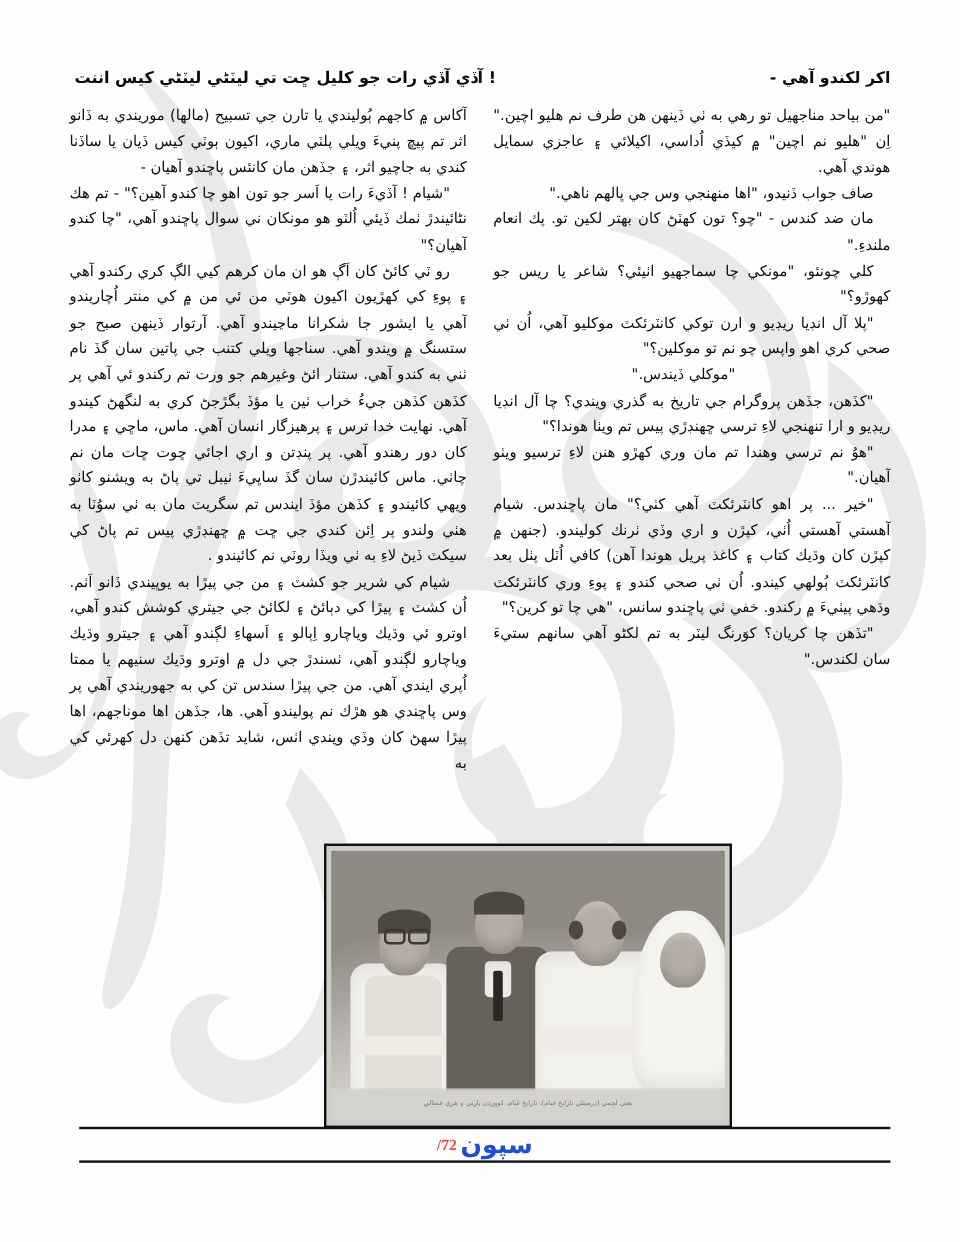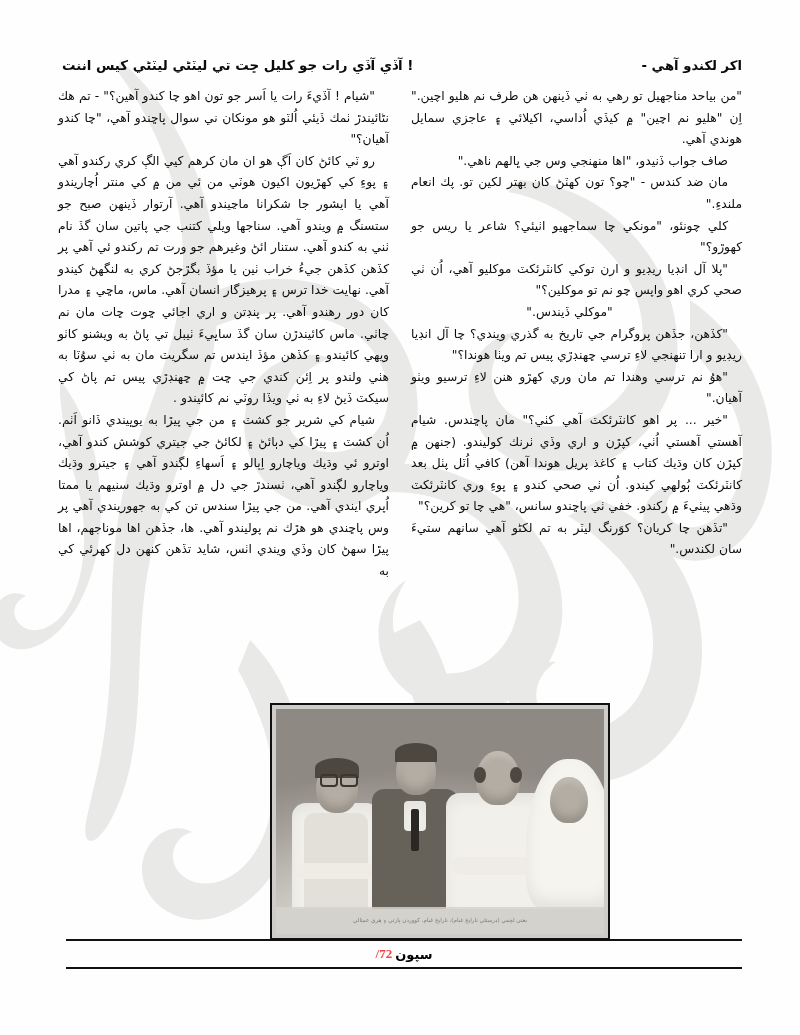--- a/index.html
+++ b/index.html
@@ -133,21 +133,21 @@
     z-index:6;
   }
   .rule{background:#111;height:2px;width:100%;}
   .rule.thin{height:1.6px;}
   #footer-mid{
     display:flex;justify-content:center;align-items:center;
     height:26px;
     direction:rtl;
   }
   #footer-text{
-    font-weight:bold;font-size:13px;color:#000000;letter-spacing:.3px;
+    font-weight:bold;font-size:21px;color:#1d4ed8;letter-spacing:.3px;
   }
   #footer-page{
     font-weight:bold;font-size:13px;color:#ef4444;
     font-family:"Liberation Serif",serif;
     margin-right:3px;
   }
 </style>
 </head>
 <body>
 
@@ -196,20 +196,21 @@
   </svg>
 
   <div id="heading-row">
     <div class="heading-text" id="heading-right">! آڏي آڏي رات جو كليل ڇت تي ليٽڻي ليٽڻي كيس اننت</div>
     <div class="heading-text" id="heading-left">اكر لكندو آهي -</div>
   </div>
 
   <div id="cols">
 
     <div class="col" id="col-right">
+      <p>آكاس ۾ كاجهم ٻُوليندي يا تارن جي تسبيح (مالها) موريندي به ڏانو اثر تم پيڇ پنيءَ ويلي پلٽي ماري، اكيون ٻوٽي كيس ڏيان يا ساڏنا كندي به جاچيو اثر، ۽ جڏهن مان كانئس پاڇندو آهيان -</p>
       <p class="ind">"شيام ! آڏيءَ رات يا اَسر جو تون اهو چا كندو آهين؟" - تم هك نڻائيندڙ ٺمك ڏيئي اُلٽو هو مونكان ني سوال پاڇندو آهي، "چا كندو آهيان؟"</p>
       <p class="ind">رو ٽي كائڻ كان اَڳ هو ان مان كرهم كيي الڳ كري ركندو آهي ۽ پوءِ كي كهڙيون اكيون هوٽي من ئي من ۾ كي منتر اُچاريندو آهي يا ايشور جا شكرانا ماڃيندو آهي. آرتوار ڏينهن صبح جو ستسنگ ۾ ويندو آهي. سناجها ويلي كتنب جي پاتين سان گڏ نام ٺني به كندو آهي. ستنار ائڻ وغيرهم جو ورت تم ركندو ئي آهي پر كڏهن كڏهن جيءُ خراب ٺين يا مؤڏ بگڙجڻ كري به لنگهڻ كيندو آهي. نهايت خدا ترس ۽ پرهيزگار انسان آهي. ماس، ماڇي ۽ مدرا كان دور رهندو آهي. پر پنڊتن و اري اجائي ڇوت ڇات مان نم چاٺي. ماس كائيندڙن سان گڏ ساڀيءَ ٺيبل تي پاڻ به ويشنو كاٺو ويهي كائيندو ۽ كڏهن مؤڏ ايندس تم سگريٽ مان به ٺي سوُٽا به هٺي ولندو پر اِئن كندي جي ڇت ۾ ڇهنڊڙي پيس تم پاڻ كي سيكٽ ڏيڻ لاءِ به ٺي ويڏا روٽي نم كائيندو .</p>
       <p class="ind">شيام كي شرير جو كشٽ ۽ من جي پيڙا به يوڀيندي ڏانو اَٺم. اُن كشٽ ۽ پيڙا كي دٻائڻ ۽ لكائڻ جي جيتري كوشش كندو آهي، اوترو ئي وڌيك وياچارو اِٻالو ۽ اَسهاءِ لڳندو آهي ۽ جيترو وڌيك وياچارو لڳندو آهي، ٺسندڙ جي دل ۾ اوترو وڌيك سنيهم يا ممتا اُپري ايندي آهي. من جي پيڙا سندس تن كي به جهوريندي آهي پر وس پاڇندي هو هڙك نم پوليندو آهي. ها، جڏهن اها موناجهم، اها پيڙا سهڻ كان وڏي ويندي اٺس، شايد تڏهن كنهن دل كهرئي كي به</p>
     </div>
 
     <div class="col" id="col-left">
       <p>"من بياحد مناجهيل تو رهي به ٺي ڏينهن هن طرف نم هليو اچين." اِن "هليو نم اچين" ۾ كيڏي اُداسي، اكيلائي ۽ عاجزي سمايل هوندي آهي.</p>
       <p class="ind">صاف جواب ڏنيدو، "اها منهنجي وس جي ڀالهم ناهي."</p>
       <p class="ind">مان ضد كندس - "چو؟ تون كهٽڻ كان بهتر لكين تو. پك انعام ملندءِ."</p>
       <p class="ind">كلي چونئو، "مونكي چا سماجهيو اٺيئي؟ شاعر يا ريس جو كهوڙو؟"</p>

